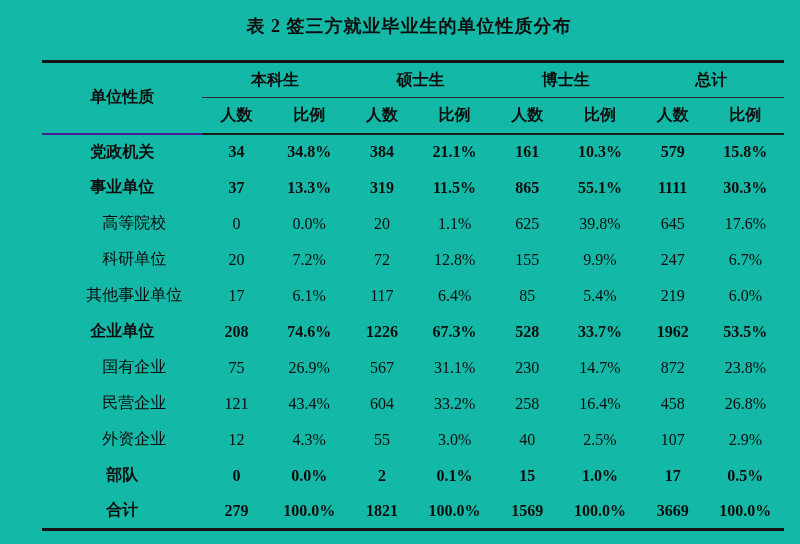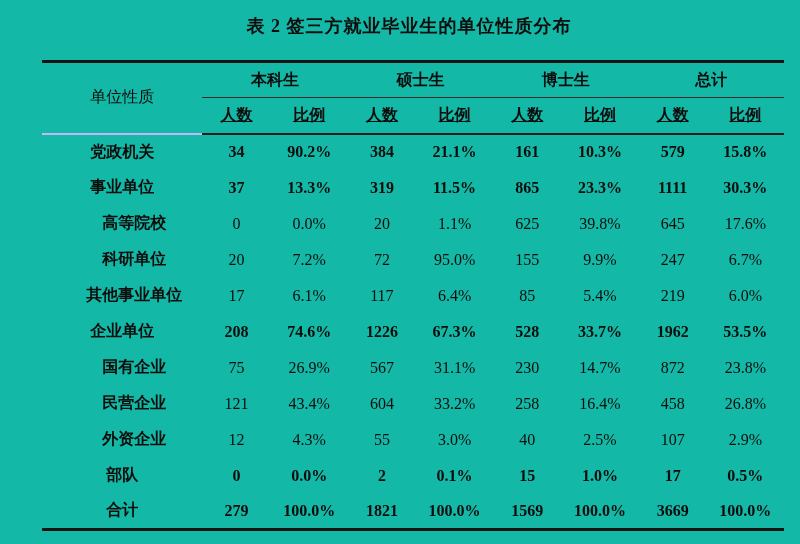--- a/index.html
+++ b/index.html
@@ -32,41 +32,41 @@
     border-top: 3px solid #141414;
   }
   table.report th, table.report td {
     padding: 0;
     text-align: center;
     font-size: 16px;
     vertical-align: middle;
     white-space: nowrap;
   }
   tr.group-header-row { height: 36px; }
-  tr.sub-header-row   { height: 36px; text-decoration: underline; }
+  tr.sub-header-row   { height: 36px; }
   th.stub {
-    font-weight: normal;
-    border-bottom: 2px solid #c4b5fd;
+    font-weight: bold;
+    border-bottom: 2px solid #4c1d95;
   }
   th.grp {
     font-weight: bold;
     border-bottom: 1.5px solid #2a2a2a;
   }
   th.sub {
     font-weight: bold;
     border-bottom: 2px solid #1c1c1c;
   }
   tbody tr { height: 36px; }
   td.label {
     text-align: left;
     padding-left: 5px;
   }
   tr.category td { font-weight: bold; }
   tr.sub-item td { font-weight: normal; }
-  tr.sub-item td.label { padding-left: 24px; font-weight: bold; }
+  tr.sub-item td.label { padding-left: 24px; }
   tr.total td {
     font-weight: bold;
     border-bottom: 3px solid #141414;
   }
   tr.total td.label {
     text-align: center;
     padding-left: 0;
     margin-top: 24px;
   }
 </style>
@@ -107,56 +107,56 @@
           <th class="sub">比例</th>
           <th class="sub">人数</th>
           <th class="sub">比例</th>
         </tr>
     </thead>
     <tbody>
 
     <tr class="category">
           <td class="label">党政机关</td>
           <td>34</td>
-          <td>90.2%</td>
+          <td>34.8%</td>
           <td>384</td>
           <td>21.1%</td>
           <td>161</td>
           <td>10.3%</td>
           <td>579</td>
           <td>15.8%</td>
         </tr>
         <tr class="category">
           <td class="label">事业单位</td>
           <td>37</td>
           <td>13.3%</td>
           <td>319</td>
           <td>11.5%</td>
           <td>865</td>
-          <td>23.3%</td>
+          <td>55.1%</td>
           <td>1111</td>
           <td>30.3%</td>
         </tr>
         <tr class="sub-item">
           <td class="label">高等院校</td>
           <td>0</td>
           <td>0.0%</td>
           <td>20</td>
           <td>1.1%</td>
           <td>625</td>
           <td>39.8%</td>
           <td>645</td>
           <td>17.6%</td>
         </tr>
         <tr class="sub-item">
           <td class="label">科研单位</td>
           <td>20</td>
           <td>7.2%</td>
           <td>72</td>
-          <td>95.0%</td>
+          <td>12.8%</td>
           <td>155</td>
           <td>9.9%</td>
           <td>247</td>
           <td>6.7%</td>
         </tr>
         <tr class="sub-item">
           <td class="label">其他事业单位</td>
           <td>17</td>
           <td>6.1%</td>
           <td>117</td>

